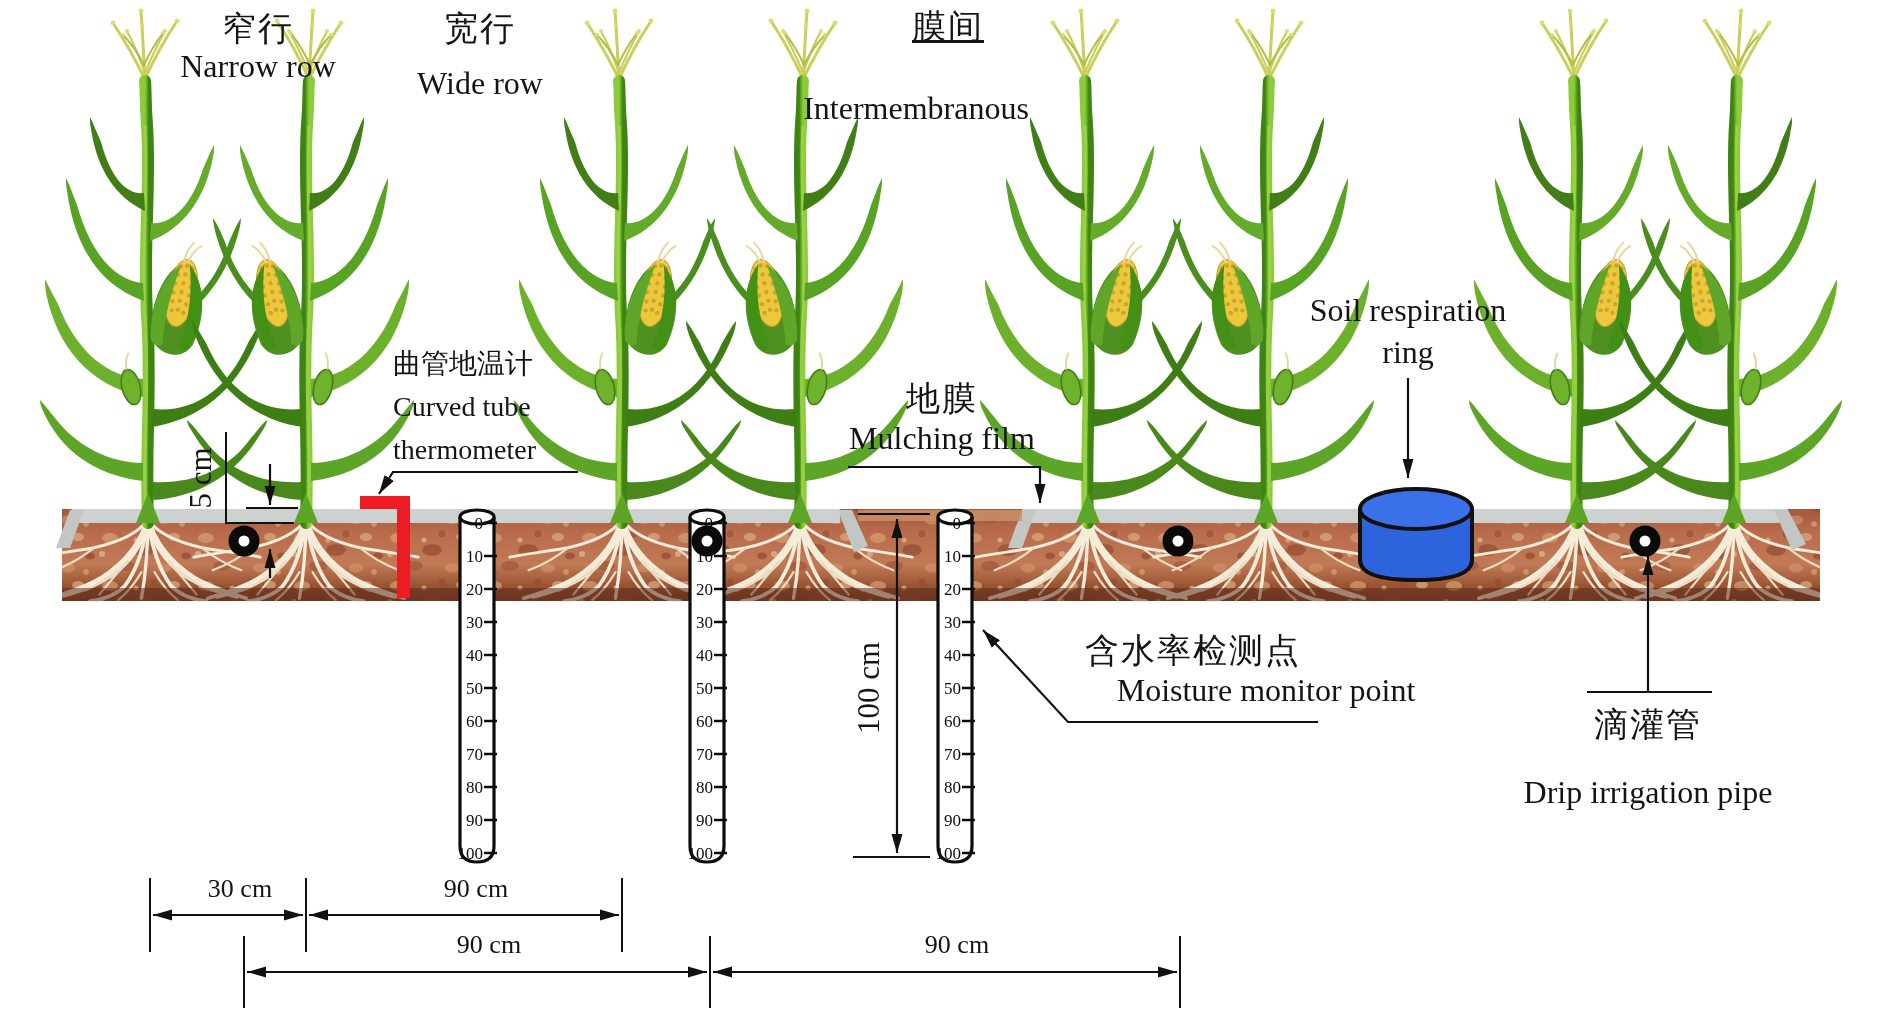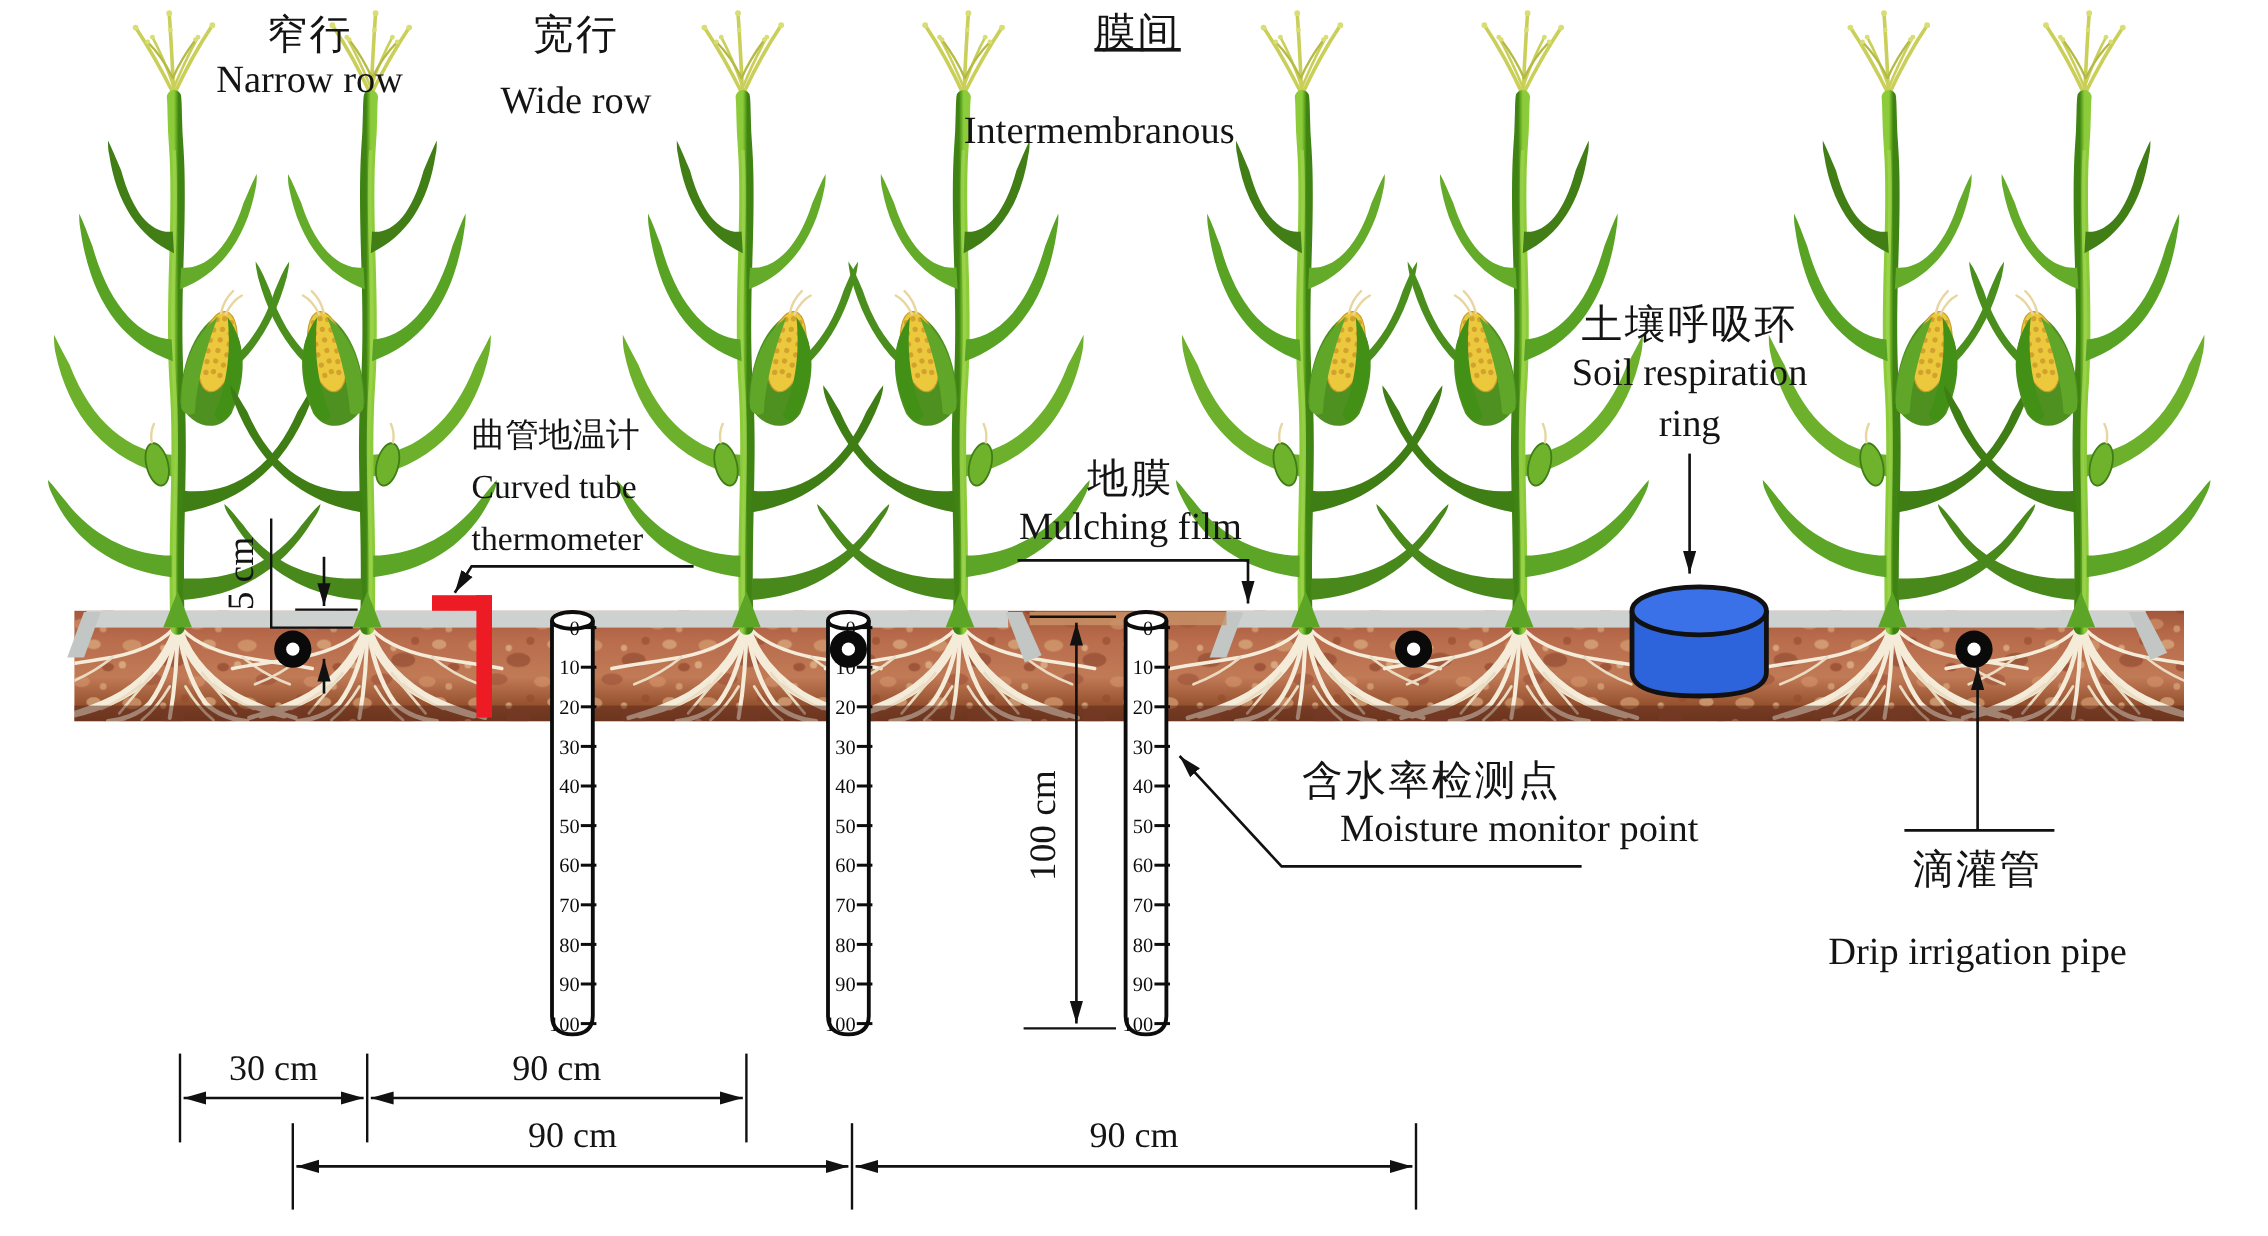--- a/index.html
+++ b/index.html
@@ -3,21 +3,21 @@
 <meta charset="utf-8">
 <style>
   html,body{margin:0;padding:0;background:#ffffff;}
   .stage{position:relative;width:1890px;height:1030px;background:#ffffff;overflow:hidden;
          font-family:"Liberation Serif",serif;color:#141414;}
   .art{position:absolute;left:0;top:0;}
   .lbl{position:absolute;white-space:nowrap;color:#141414;}
   .c{transform:translateX(-50%);text-align:center;}
   .zh{font-size:34px;font-weight:400;letter-spacing:2px;}
   .en{font-size:32px;text-align:right;}
-  .dim{font-size:30px;}
+  .dim{font-size:26px;margin-left:12px;}
   .rot{transform:translate(-50%,-50%) rotate(-90deg);font-size:31px;}
   .annblock{line-height:43px;font-size:28px;}
   
   #lb-narrow-zh{left:258px;top:6px;}   #lb-narrow-en{left:258px;top:48px;}
   #lb-wide-zh{left:480px;top:6px;}     #lb-wide-en{left:480px;top:65px;}
   #lb-inter-zh{left:948px;top:4px;text-decoration:underline;}    #lb-inter-en{left:916px;top:46px;margin-top:44px;}
   #lb-curved{left:393px;top:342px;text-align:left;}
   #lb-mulch-zh{left:942px;top:376px;}  #lb-mulch-en{left:942px;top:420px;}
   #lb-resp-zh{left:1408px;top:248px;}  #lb-resp-en1{left:1408px;top:292px;} #lb-resp-en2{left:1408px;top:334px;}
   #lb-moist-zh{left:1193px;top:628px;} #lb-moist-en{left:1222px;top:672px;margin-left:44px;}
@@ -355,21 +355,20 @@
 
 <div class="lbl annblock" id="lb-curved">
   <div>曲管地温计</div>
   <div>Curved tube</div>
   <div>thermometer</div>
 </div>
 
 <div class="lbl zh c" id="lb-mulch-zh">地膜</div>
 <div class="lbl en c" id="lb-mulch-en">Mulching film</div>
 
-<div class="lbl zh c" id="lb-resp-zh">土壤呼吸环</div>
 <div class="lbl en c" id="lb-resp-en1">Soil respiration</div>
 <div class="lbl en c" id="lb-resp-en2">ring</div>
 
 <div class="lbl zh c" id="lb-moist-zh">含水率检测点</div>
 <div class="lbl en c" id="lb-moist-en">Moisture monitor point</div>
 
 <div class="lbl zh c" id="lb-drip-zh">滴灌管</div>
 <div class="lbl en c" id="lb-drip-en">Drip irrigation pipe</div>
 
 <div class="lbl rot" id="lb-5cm">5 cm</div>

